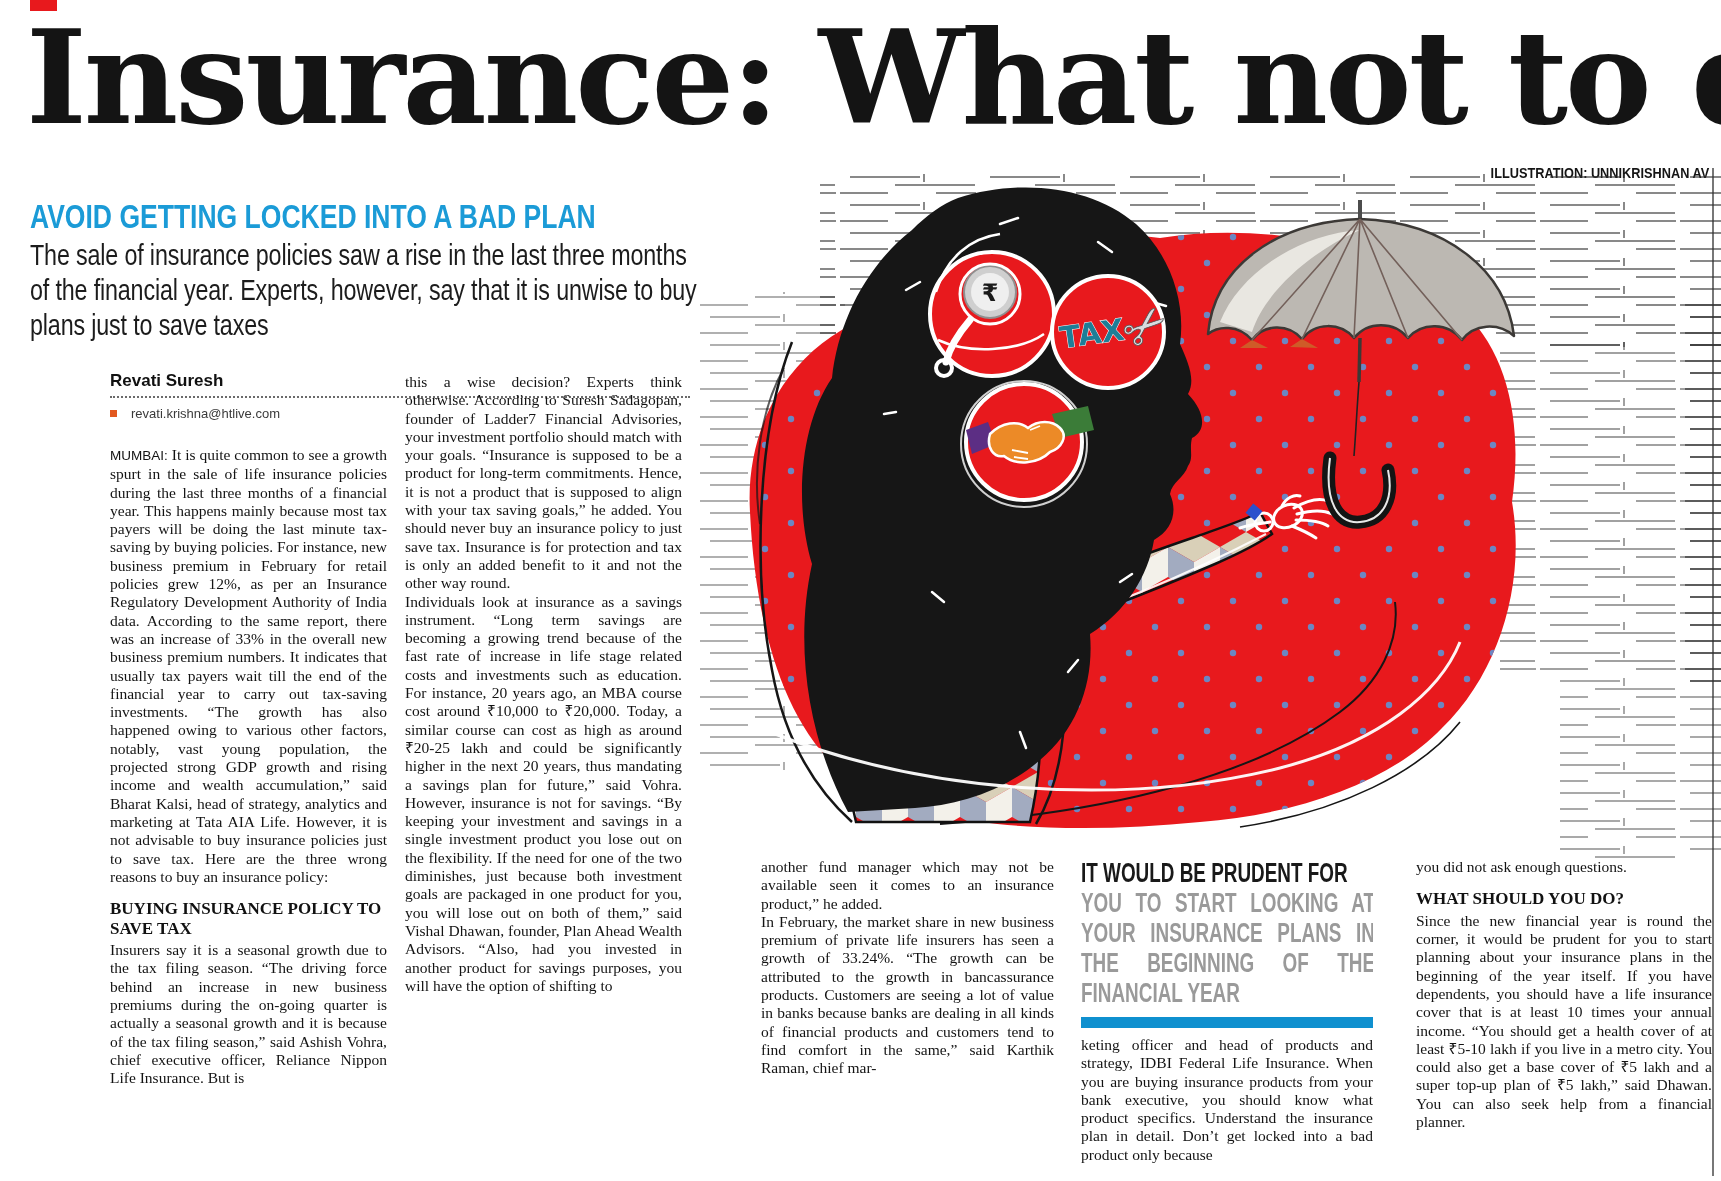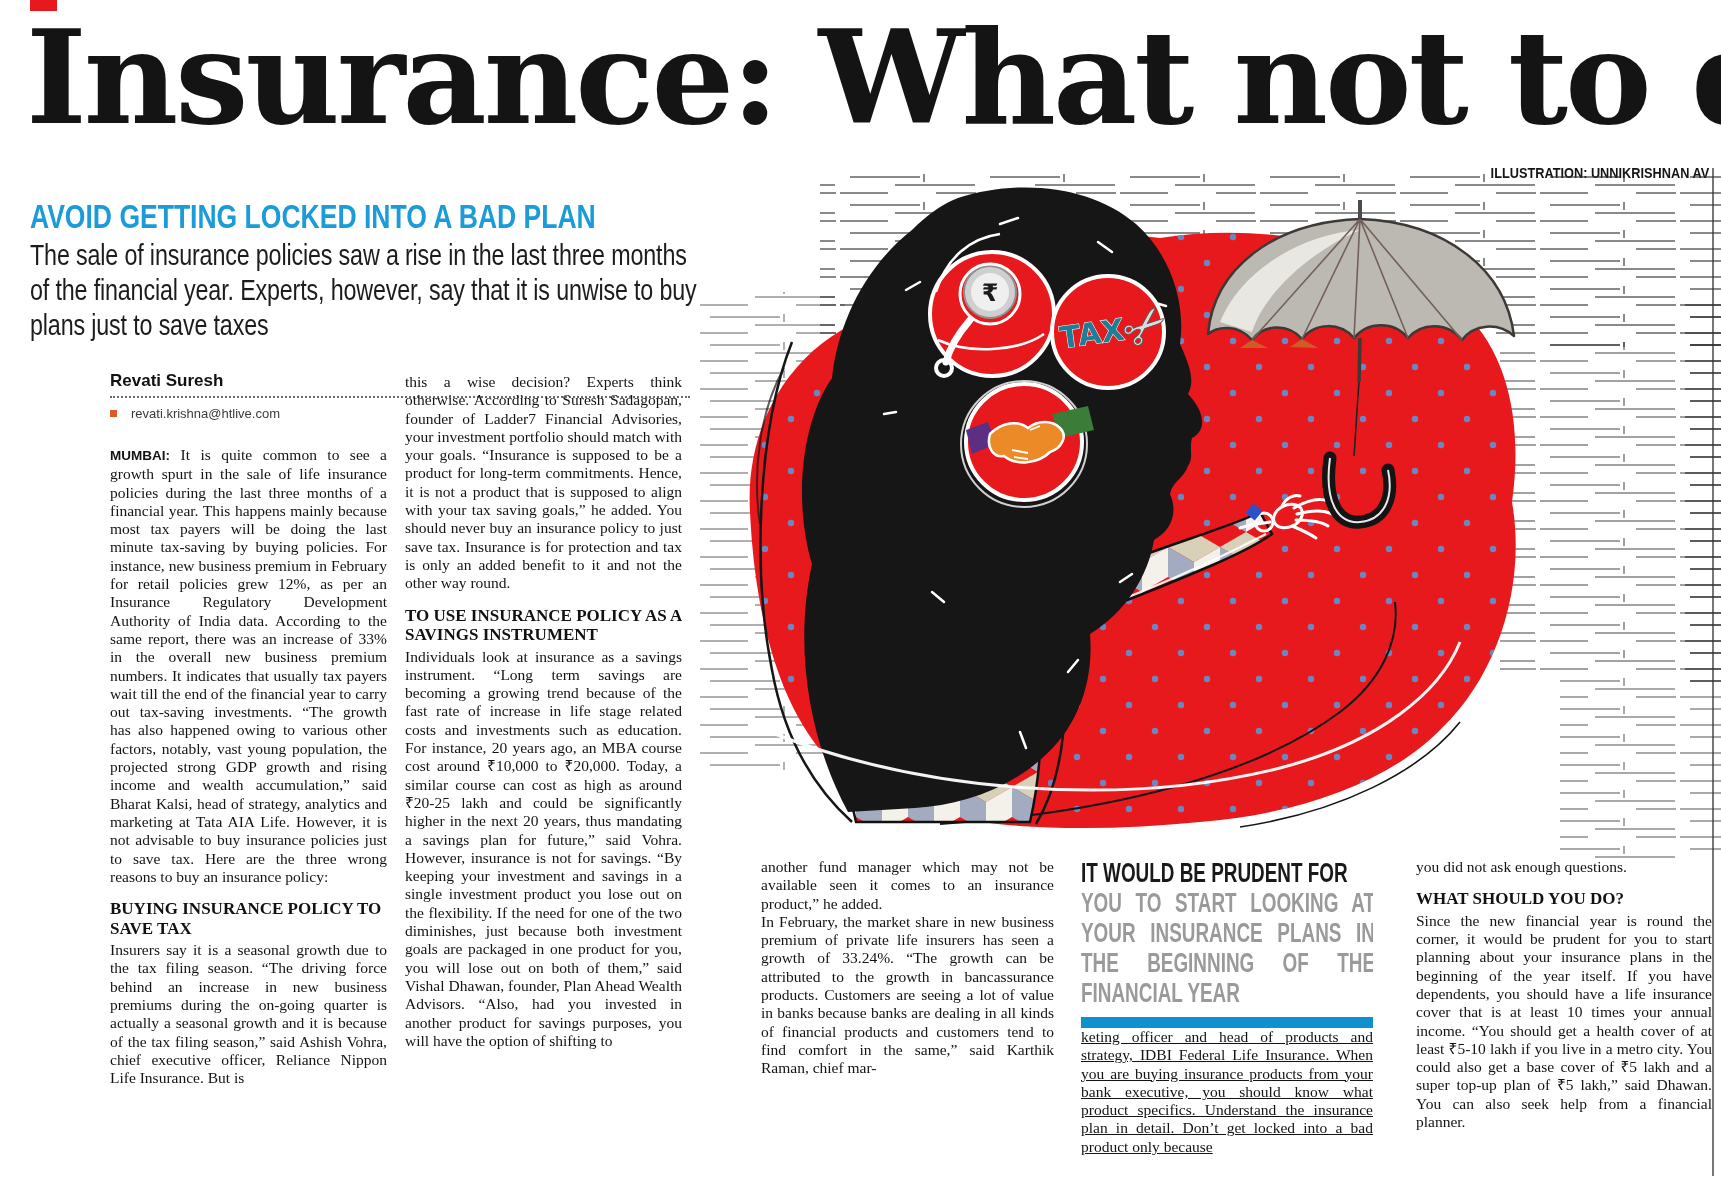--- a/index.html
+++ b/index.html
@@ -37,31 +37,31 @@
 
   
   .col{position:absolute;top:858px;height:322px;overflow:hidden;
     font-size:15.5px;line-height:18.3px;text-align:justify;color:#131313;}
   #col1{left:110px;top:446px;width:277px;height:735px;}
   #col2{left:405px;top:373px;width:277px;height:808px;}
   #col3{left:761px;width:293px;}
   #col4{left:1081px;width:292px;}
   #col5{left:1395px;width:296px;margin-left:21px;}
   .col p{margin:0;}
-  .dateline{font-family:"Liberation Sans",sans-serif;font-weight:700;font-size:13.5px;}
+  .dateline{font-family:"Liberation Sans",sans-serif;font-weight:400;font-size:13.5px;}
   .subhead{font-family:"Liberation Serif",serif;font-weight:700;font-size:17px;
     line-height:19.5px;margin:13px 0 3px 0;text-align:left;color:#111;}
 
   
   #pq-inner{width:420px;transform:scaleX(.70);transform-origin:0 0;
     font-family:"Liberation Sans",sans-serif;font-weight:700;font-size:27px;line-height:30px;}
   #pq-lead{color:#191919;}
   #pq-rest{color:#9a9a9a;}
   #pq-bar{width:294px;height:11px;background:#0f90cf;margin-top:9px;}
-  #col4 .body-after{margin-top:0;text-decoration:underline;}
+  #col4 .body-after{margin-top:8px;}
 
   
   #page-rule{left:1712px;top:168px;width:2px;height:1008px;background:#4a4a4a;opacity:.75;}
 
   #illu{left:700px;top:172px;width:1021px;height:690px;}
 </style>
 </head>
 <body>
 
 <div id="page">
@@ -84,21 +84,20 @@
   </div>
 
   <div class="col" id="col1">
     <p><span class="dateline">MUMBAI:</span> <span>It is quite common to see a growth spurt in the sale of life insurance policies during the last three months of a financial year. This happens mainly because most tax payers will be doing the last minute tax-saving by buying policies. For instance, new business premium in February for retail policies grew 12%, as per an Insurance Regulatory Development Authority of India data. According to the same report, there was an increase of 33% in the overall new business premium numbers. It indicates that usually tax payers wait till the end of the financial year to carry out tax-saving investments. “The growth has also happened owing to various other factors, notably, vast young population, the projected strong GDP growth and rising income and wealth accumulation,” said Bharat Kalsi, head of strategy, analytics and marketing at Tata AIA Life. However, it is not advisable to buy insurance policies just to save tax. Here are the three wrong reasons to buy an insurance policy:</span></p>
     <h3 class="subhead">BUYING INSURANCE POLICY TO SAVE TAX</h3>
     <p>Insurers say it is a seasonal growth due to the tax filing season. “The driving force behind an increase in new business premiums during the on-going quarter is actually a seasonal growth and it is because of the tax filing season,” said Ashish Vohra, chief executive officer, Reliance Nippon Life Insurance. But is</p>
   </div>
 
   <div class="col" id="col2">
     <p>this a wise decision? Experts think otherwise. According to Suresh Sadagopan, founder of Ladder7 Financial Advisories, your investment portfolio should match with your goals. “Insurance is supposed to be a product for long-term commitments. Hence, it is not a product that is supposed to align with your tax saving goals,” he added. You should never buy an insurance policy to just save tax. Insurance is for protection and tax is only an added benefit to it and not the other way round.</p>
-    <h3 class="subhead">TO USE INSURANCE POLICY AS A SAVINGS INSTRUMENT</h3>
     <p>Individuals look at insurance as a savings instrument. “Long term savings are becoming a growing trend because of the fast rate of increase in life stage related costs and investments such as education. For instance, 20 years ago, an MBA course cost around ₹10,000 to ₹20,000. Today, a similar course can cost as high as around ₹20-25 lakh and could be significantly higher in the next 20 years, thus mandating a savings plan for future,” said Vohra. However, insurance is not for savings. “By keeping your investment and savings in a single investment product you lose out on the flexibility. If the need for one of the two diminishes, just because both investment goals are packaged in one product for you, you will lose out on both of them,” said Vishal Dhawan, founder, Plan Ahead Wealth Advisors. “Also, had you invested in another product for savings purposes, you will have the option of shifting to</p>
   </div>
 
   <div class="col" id="col3">
     <p>another fund manager which may not be available seen it comes to an insurance product,” he added.</p>
     <p>In February, the market share in new business premium of private life insurers has seen a growth of 33.24%. “The growth can be attributed to the growth in bancassurance products. Customers are seeing a lot of value in banks because banks are dealing in all kinds of financial products and customers tend to find comfort in the same,” said Karthik Raman, chief mar-</p>
   </div>
 
   <div class="col" id="col4">
     <div id="pq-inner">

